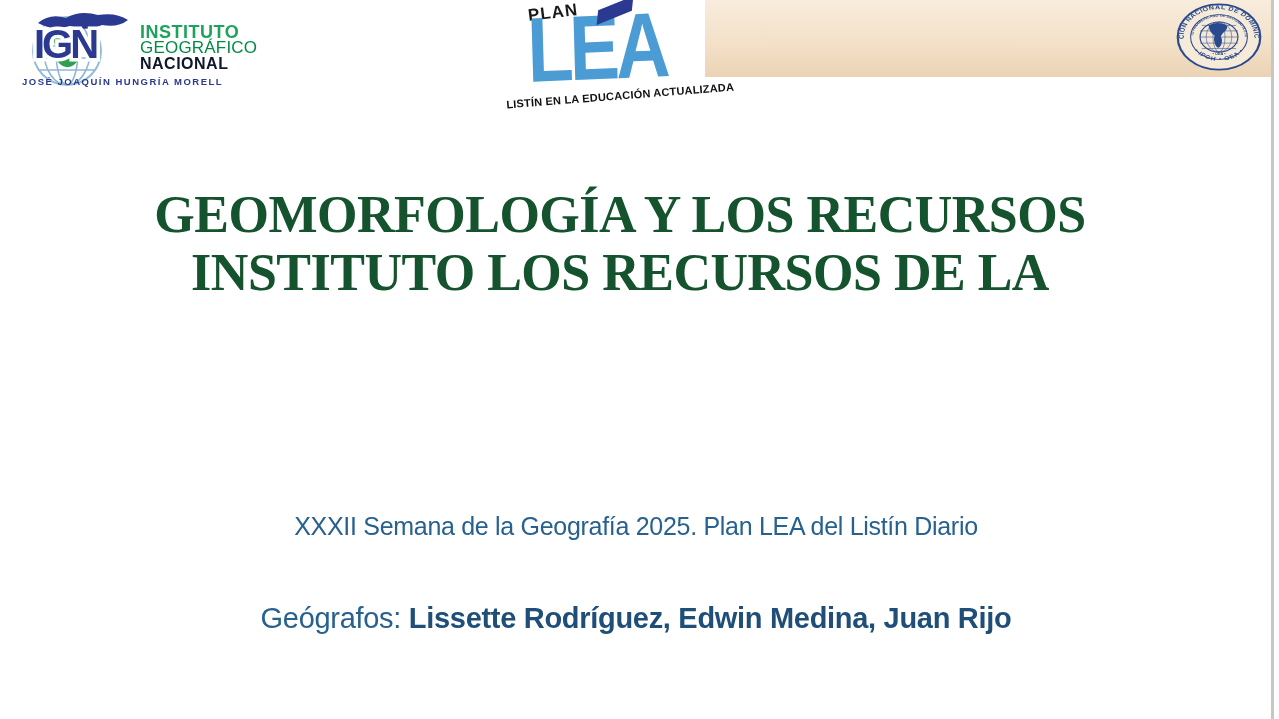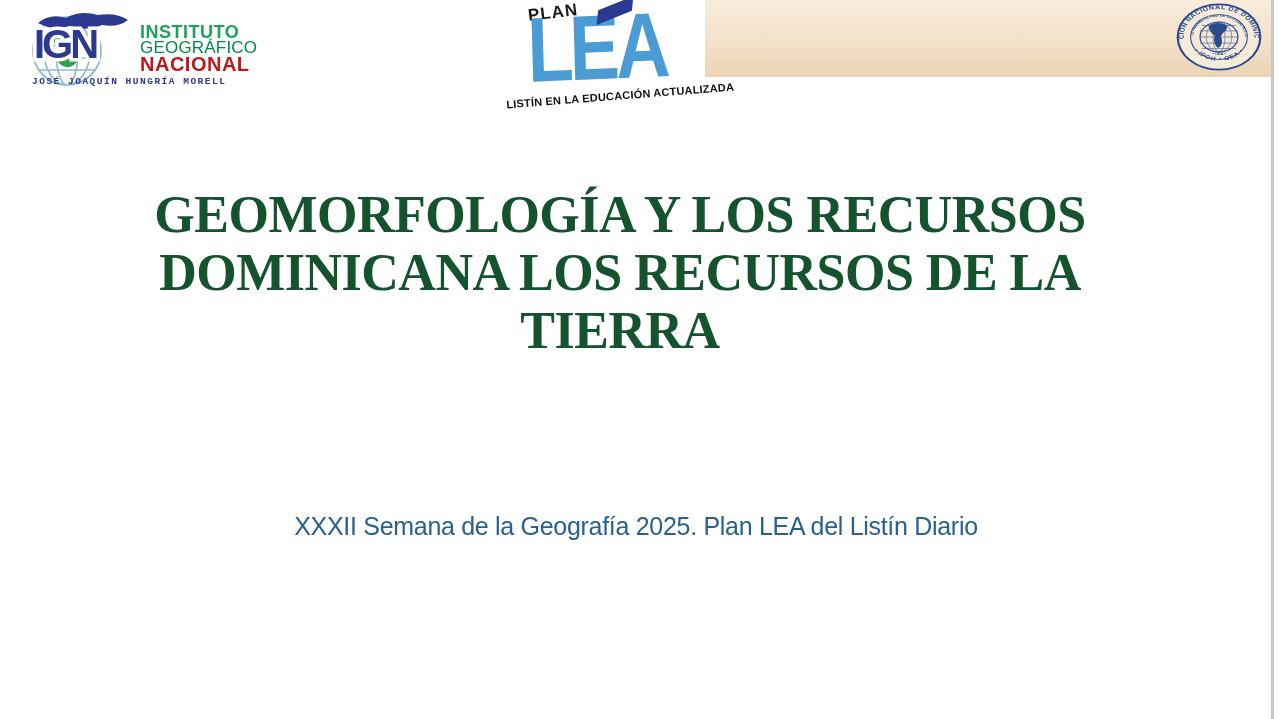--- a/index.html
+++ b/index.html
@@ -19,23 +19,23 @@
   .ign-globe { position:absolute; left:14px; top:2px; }
   .ign-acronym-wrap { position:absolute; left:26px; top:12px; font-size:40px; font-weight:800;
                       letter-spacing:-3px; line-height:56px; font-family:Liberation Sans, sans-serif; }
   .ign-acronym-wrap .stroke { position:absolute; left:0; top:0; color:#ffffff;
                               -webkit-text-stroke:7px #ffffff;
                               text-shadow:0 0 2px #fff,0 0 2px #fff,0 0 2px #fff; }
   .ign-acronym-wrap .fill { position:relative; color:#2b3990; }
   .ign-names { position:absolute; left:132px; top:20px; line-height:16px; white-space:nowrap; }
   .ign-name1 { font-size:18px; font-weight:700; color:#1ea35a; letter-spacing:.5px; }
   .ign-name2 { font-size:17px; font-weight:400; color:#008c44; letter-spacing:.2px; }
-  .ign-name3 { font-size:20px; font-weight:700; color:#b91c1c; letter-spacing:.5px; }
-  .ign-motto { position:absolute; left:24px; top:72px; font-size:9.5px; font-weight:700;
-               color:#2b3990; letter-spacing:1.5px; white-space:nowrap;font-family:Liberation Mono, monospace; }
+  .ign-name3 { font-size:16px; font-weight:700; color:#0f172a; letter-spacing:.5px; }
+  .ign-motto { position:absolute; left:14px; top:72px; font-size:9.5px; font-weight:700;
+               color:#2b3990; letter-spacing:1.5px; white-space:nowrap; }
 
   
   .lea-logo { position:absolute; left:500px; top:0; width:225px; height:110px; }
   .lea-plan { position:absolute; left:28px; top:3px; font-size:17px; font-weight:800; color:#1a1a1a;
               letter-spacing:1px; transform:rotate(-7deg); }
   .lea-word { position:absolute; left:26px; top:4px; font-size:92px; line-height:92px; font-weight:800;
               color:#4b9bd5; letter-spacing:-5px; transform:scaleX(.82) rotate(-2deg);
               transform-origin:left top; white-space:nowrap; }
   .lea-accent { position:absolute; left:96px; top:4px; width:38px; height:13px; background:#2b3990;
                 transform:rotate(-22deg) skewX(-28deg); }
@@ -130,21 +130,21 @@
     </g>
     <path d="M38,33 Q46,27 56,31 Q62,34 58,40 Q54,44 52,49 Q55,56 52,63 Q49,69 46,62 Q43,54 45,48 Q38,42 38,33 Z" fill="#2a4a8e"></path>
     <text x="50" y="76" font-size="4.5" font-weight="bold" fill="#2a4a8e" text-anchor="middle">• OEA •</text>
     <text font-size="8" font-weight="bold" fill="#2a4a8e" letter-spacing="1">
       <textPath href="#arcBottom" startOffset="50%" text-anchor="middle">• IPGH • OEA •</textPath>
     </text>
   </svg>
 
   <div class="title-block">
     <div>GEOMORFOLOGÍA Y LOS RECURSOS</div>
-    <div>DOMINICANA LOS RECURSOS DE LA</div>
-    <div>TIERRA</div>
+    <div>INSTITUTO LOS RECURSOS DE LA</div>
   </div>
 
   <div class="subtitle">XXXII Semana de la Geografía 2025. Plan LEA del Listín Diario</div>
 
+  <div class="authors"><span>Geógrafos: </span><span class="names">Lissette Rodríguez, Edwin Medina, Juan Rijo</span></div>
 
 
 </div>
 
 </body></html>

